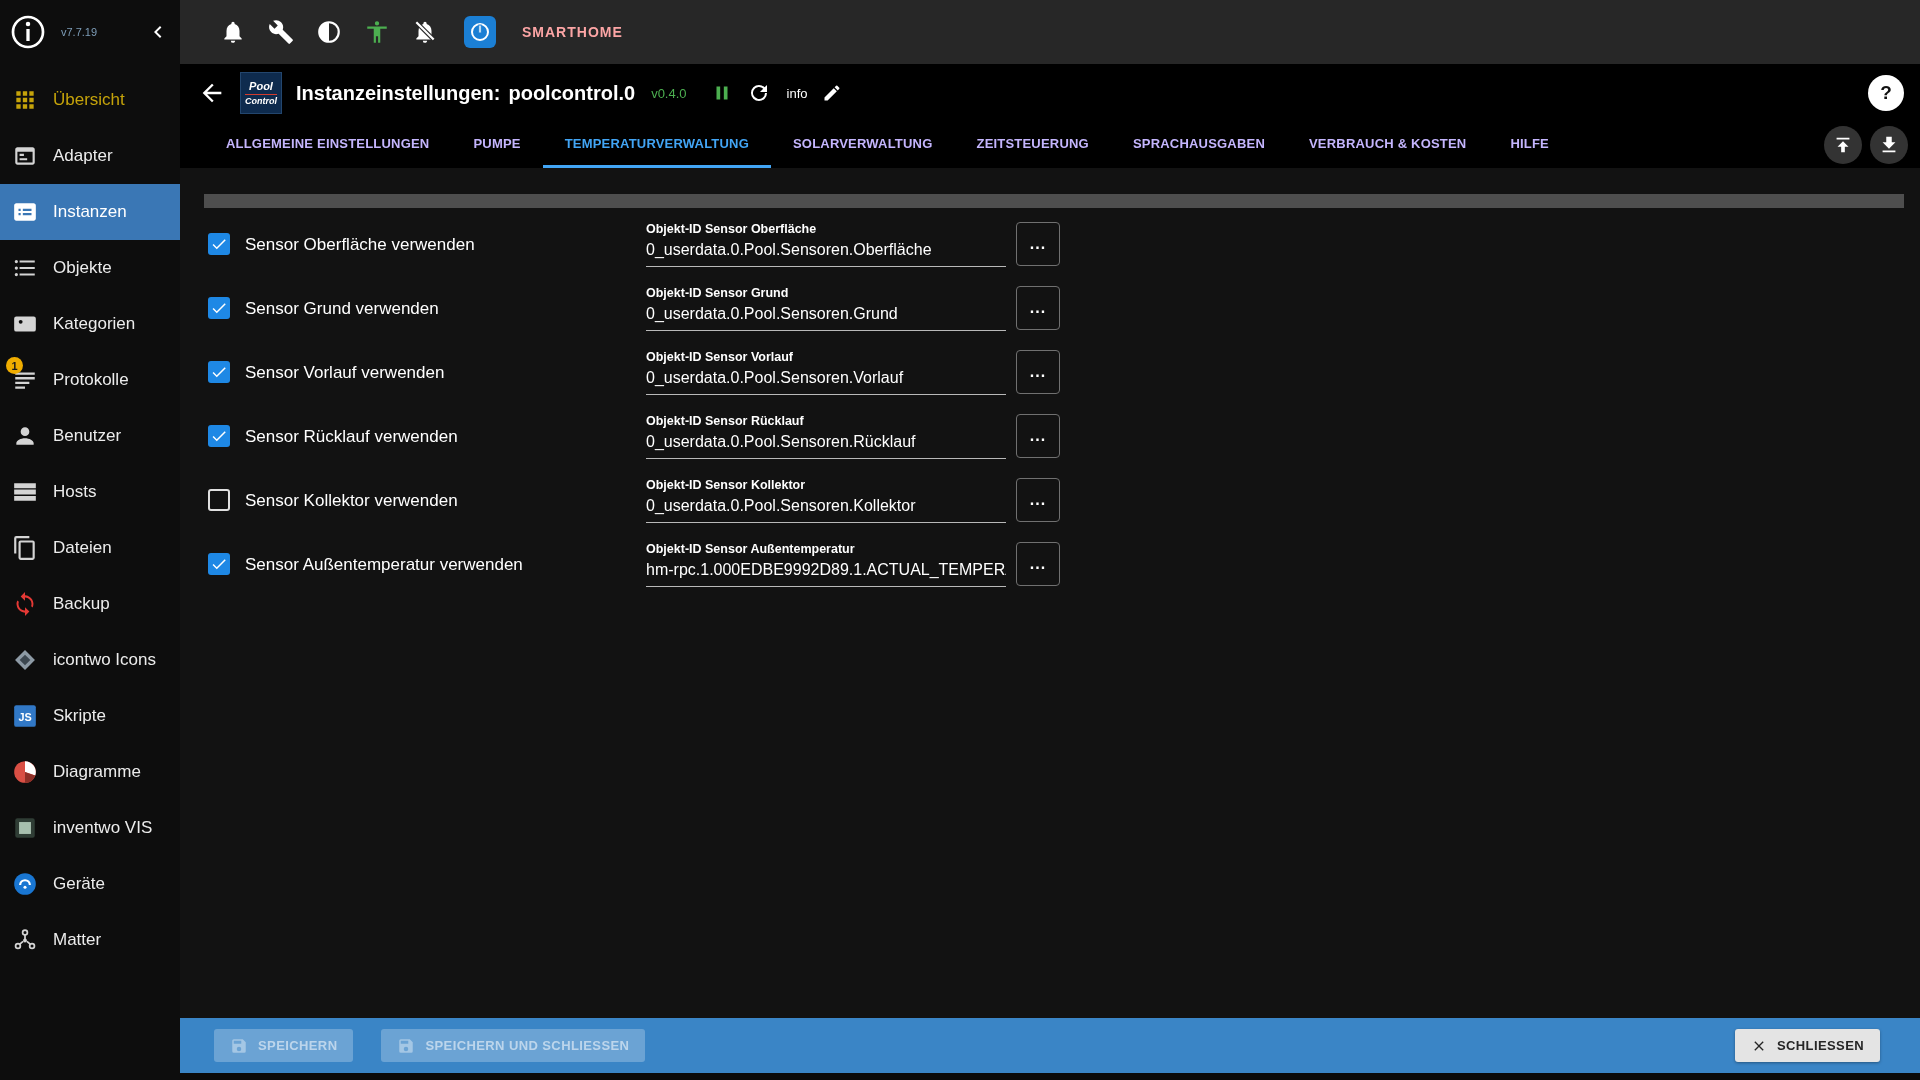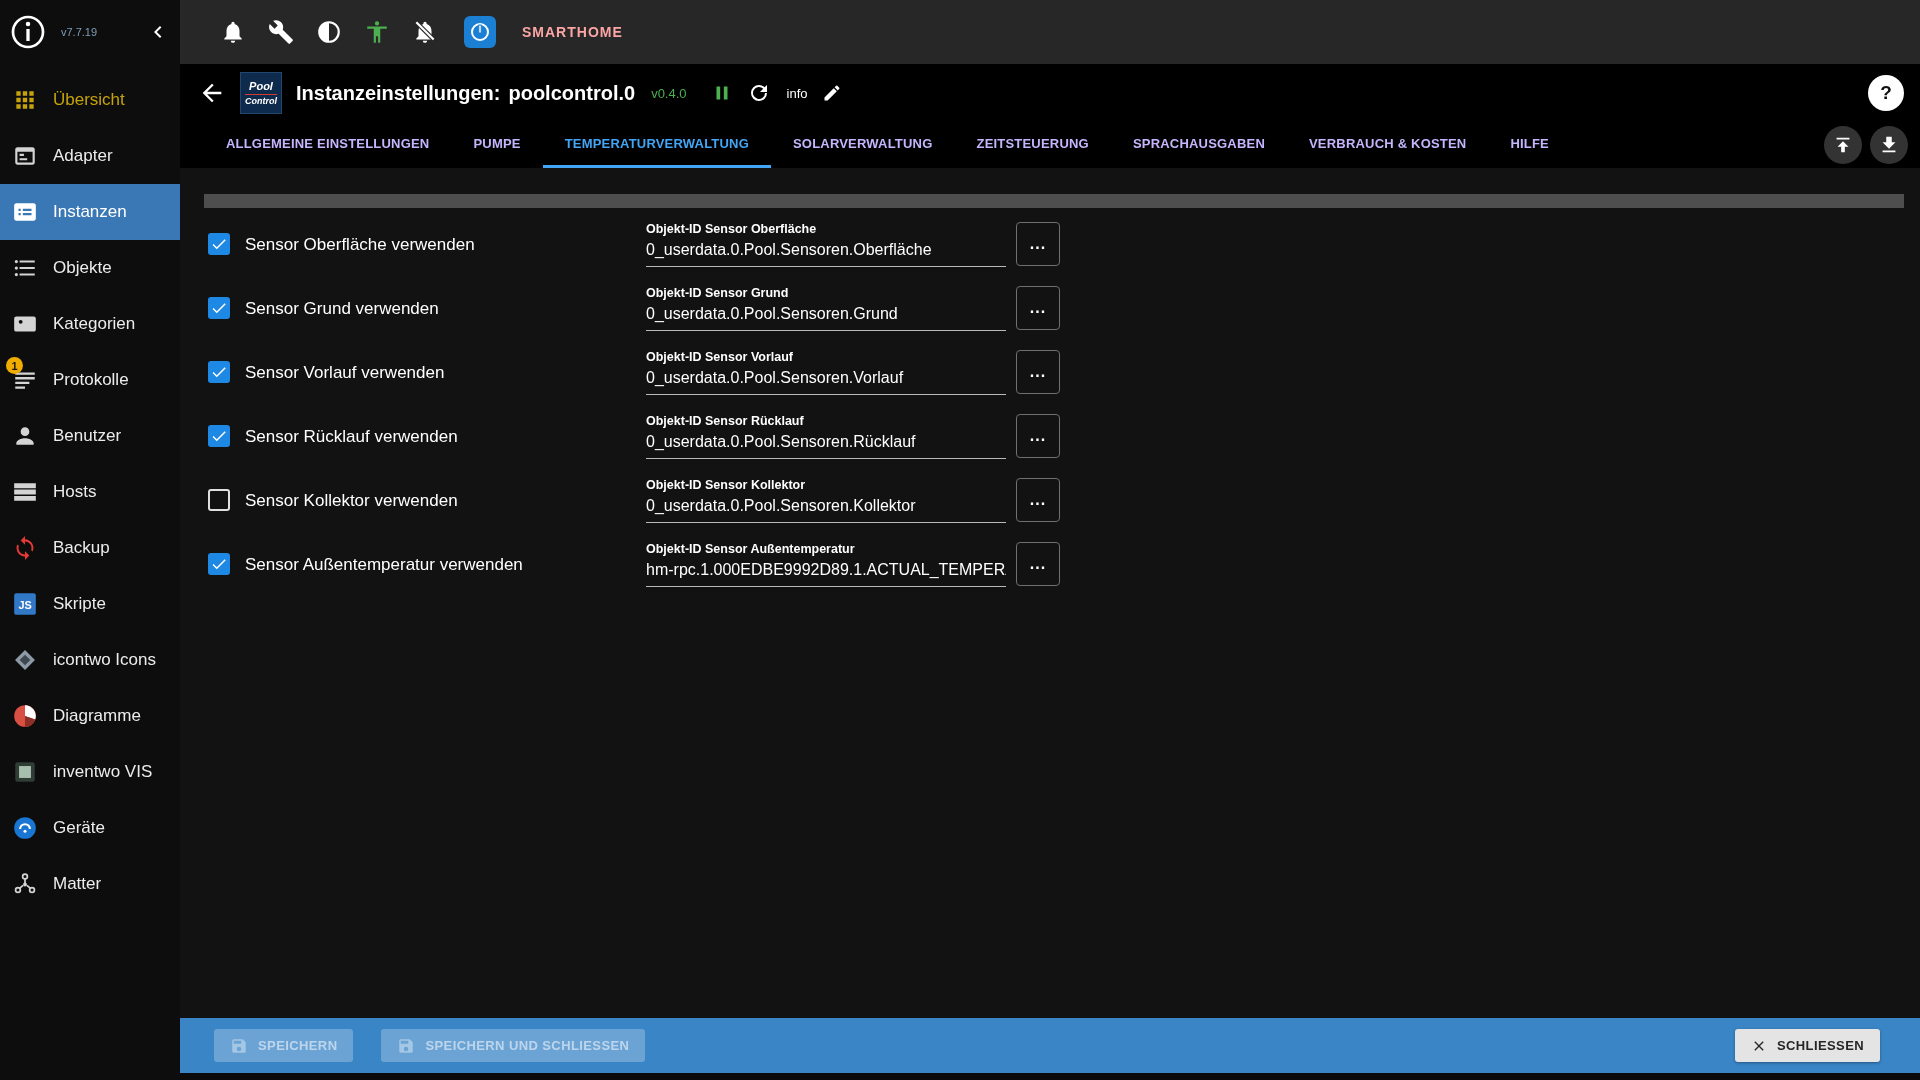--- a/index.html
+++ b/index.html
@@ -168,44 +168,52 @@
       </div>
       <div class="side-item">
         <span class="icon">
           <svg viewBox="0 0 24 24">
             <path fill="currentColor" d="M2 4h20v4.5H2zM4.5 5.5h2v1.5h-2zM2 9.8h20v4.5H2zM4.5 11.3h2v1.5h-2zM2 15.6h20v4.5H2zM4.5 17.1h2v1.5h-2z"></path>
           </svg>
         </span>
         <span class="side-label">Hosts</span>
       </div>
       <div class="side-item">
+        <span class="icon">
+          <svg viewBox="0 0 24 24">
+            <path fill="currentColor" d="M16 1H4a2 2 0 0 0-2 2v14h2V3h12V1zm3 4H8a2 2 0 0 0-2 2v14a2 2 0 0 0 2 2h11a2 2 0 0 0 2-2V7a2 2 0 0 0-2-2zm0 16H8V7h11v14z"></path>
+          </svg>
+        </span>
+        <span class="side-label">Dateien</span>
+      </div>
+      <div class="side-item">
         <span class="icon" style="color: rgb(229, 57, 53);">
           <svg viewBox="0 0 24 24">
             <path fill="currentColor" d="M12 4V1L8 5l4 4V6a6 6 0 0 1 5.65 8.03l1.5 1.1A8 8 0 0 0 12 4zm0 14a6 6 0 0 1-5.65-8.03l-1.5-1.1A8 8 0 0 0 12 20v3l4-4-4-4v3z"></path>
           </svg>
         </span>
         <span class="side-label">Backup</span>
+      </div>
+      <div class="side-item">
+        <span class="icon">
+          <svg viewBox="0 0 24 24">
+            <rect x="5.5" y="5.5" width="13" height="13" transform="rotate(45 12 12)" fill="#8d9aa5"></rect>
+            <rect x="8.5" y="8.5" width="7" height="7" transform="rotate(45 12 12)" fill="#3c4750"></rect>
+          </svg>
+        </span>
+        <span class="side-label">icontwo Icons</span>
       </div>
       <div class="side-item">
         <span class="icon">
           <svg viewBox="0 0 24 24">
             <rect x="2" y="2" width="20" height="20" rx="2" fill="#3178c6"></rect>
             <text x="12" y="16.5" font-size="10" font-weight="bold" fill="#fff" text-anchor="middle" font-family="sans-serif">JS</text>
           </svg>
         </span>
         <span class="side-label">Skripte</span>
-      </div>
-      <div class="side-item">
-        <span class="icon">
-          <svg viewBox="0 0 24 24">
-            <rect x="5.5" y="5.5" width="13" height="13" transform="rotate(45 12 12)" fill="#8d9aa5"></rect>
-            <rect x="8.5" y="8.5" width="7" height="7" transform="rotate(45 12 12)" fill="#3c4750"></rect>
-          </svg>
-        </span>
-        <span class="side-label">icontwo Icons</span>
       </div>
       <div class="side-item">
         <span class="icon">
           <svg viewBox="0 0 24 24">
             <circle cx="12" cy="12" r="10" fill="#d94f44"></circle>
             <path d="M12 12V2a10 10 0 0 1 9.4 13.2z" fill="#fff"></path>
             <path d="M12 12l9.4 3.2A10 10 0 0 1 12 22z" fill="#8e2f27"></path>
           </svg>
         </span>
         <span class="side-label">Diagramme</span>

